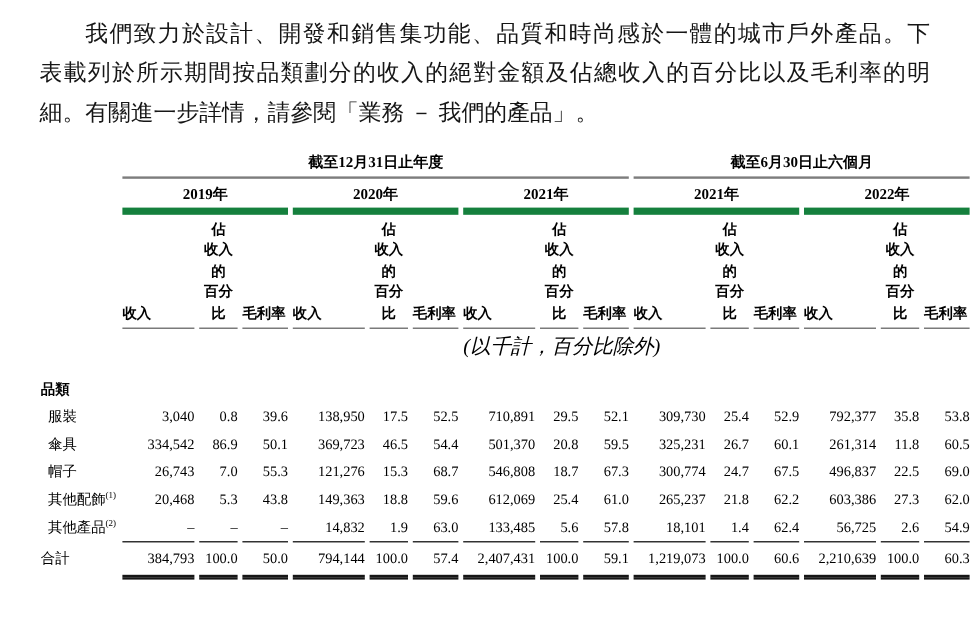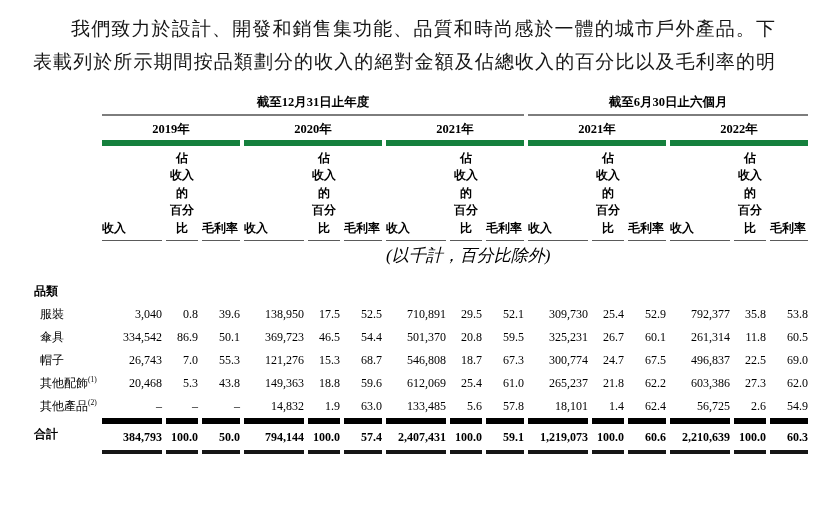--- a/index.html
+++ b/index.html
@@ -50,30 +50,31 @@
   tr.units td { text-align: center; font-style: italic; font-size: 11px; padding-top: 5px; vertical-align: top; }
   .unaudited { display: block; font-size: 10px; white-space: nowrap; margin-top: 1px; }
   tr.noterow td { font-style: italic; font-size: 17px; text-align: right; padding: 3px 0 0; white-space: nowrap; }
 
   tr.cat td { font-weight: bold; padding: 16px 0 3px; }
   td.lbl { text-align: left; white-space: nowrap; padding-left: 6px; }
   td.num { text-align: right; white-space: nowrap; }
   tr.data td { padding-top: 3px; padding-bottom: 3px; }
   sup.mk { font-size: 7.5px; line-height: 0; }
 
-  tr.total td { font-weight: bold; padding: 6px 0 4px; }
-  tr.total td.num { border-top: 6px solid #000000; }
+  tr.total td { font-weight: normal; padding: 6px 0 4px; }
+  tr.total td.num { border-top: 1px solid #000000; }
   .dbl { height: 3px; border-top: 2px solid #161616; border-bottom: 2px solid #161616; margin-top: 1px; }
 </style>
 </head>
 <body>
 
 <div class="intro">
   <div class="line first">我們致力於設計、開發和銷售集功能、品質和時尚感於一體的城市戶外產品。下</div>
   <div class="line">表載列於所示期間按品類劃分的收入的絕對金額及佔總收入的百分比以及毛利率的明</div>
+  <div class="line last">細。有關進一步詳情，請參閱「業務 － 我們的產品」。</div>
 </div>
 
 <table class="rev">
   <colgroup>
     <col style="width:64px">
     <col style="width:60px">
       <col style="width:32px">
       <col style="width:38px">
     <col style="width:60px">
       <col style="width:32px">

